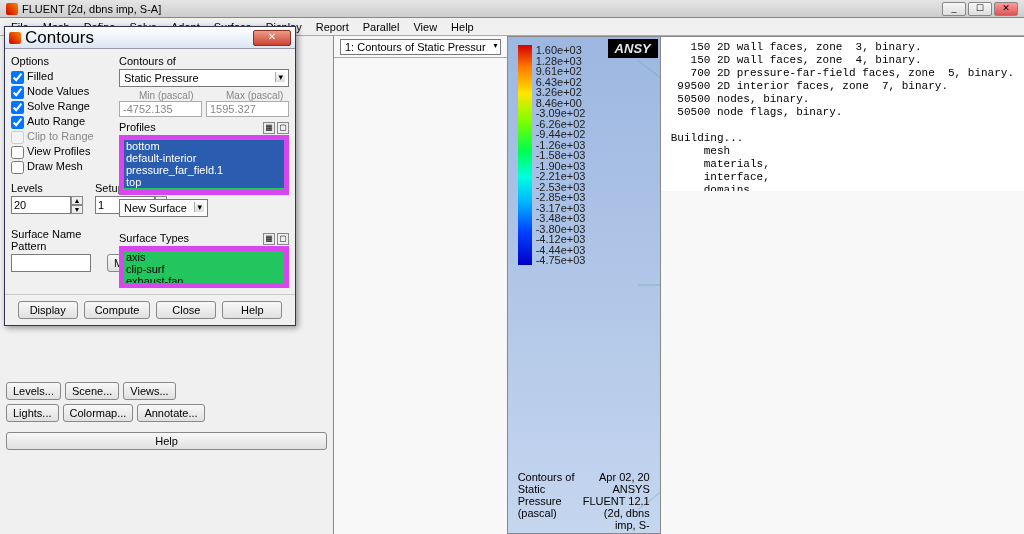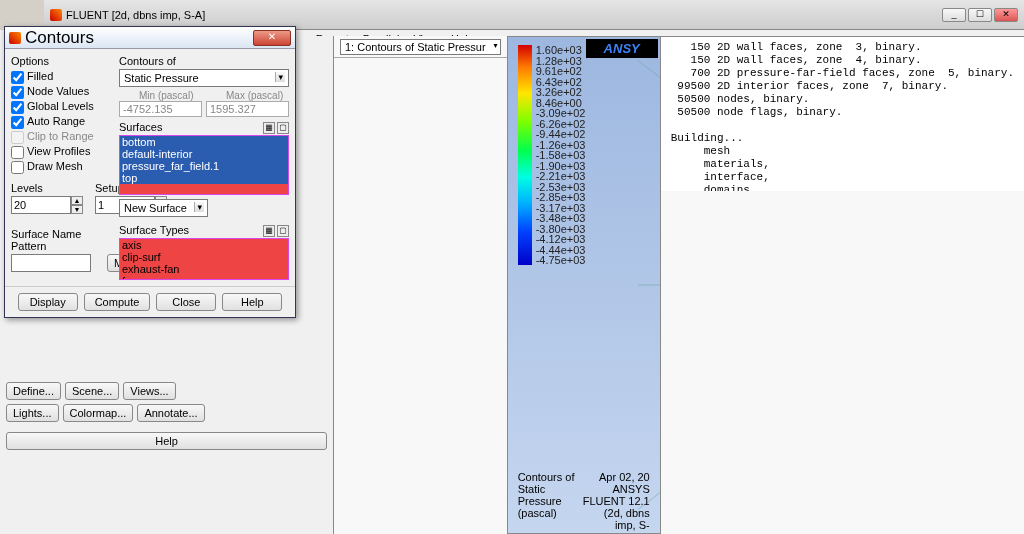--- a/index.html
+++ b/index.html
@@ -1,41 +1,41 @@
 <!DOCTYPE html>
 <html><head>
 <meta charset="utf-8">
 <style>
   * { box-sizing: border-box; margin: 0; padding: 0; font-family: Tahoma, sans-serif; font-size: 11px; }
   body { background: #f0f0f0; width: 1024px; height: 534px; overflow: hidden; position: relative; }
 
   
   .main-window { position: absolute; top: 0; left: 0; right: 0; bottom: 0; background: #d4d0c8; }
-  .main-titlebar { height: 30px; background: linear-gradient(to bottom, #e5e5e5, #cdcdcd); border-bottom: 1px solid #888; padding: 2px 6px; display: flex; align-items: center; margin-left: 44px; }
+  .main-titlebar { height: 18px; background: linear-gradient(to bottom, #e5e5e5, #cdcdcd); border-bottom: 1px solid #888; padding: 2px 6px; display: flex; align-items: center; }
   .logo { width: 12px; height: 12px; background: linear-gradient(45deg, #c00, #f80); border-radius: 2px; margin-right: 4px; }
   .main-title { flex: 1; font-size: 11px; }
   .win-btns { display: flex; gap: 2px; }
   .win-btn { width: 24px; height: 14px; border: 1px solid #888; background: linear-gradient(#f8f8f8,#ddd); border-radius: 2px; text-align: center; line-height: 10px; font-size: 9px; cursor: pointer; }
   .win-btn.close { background: linear-gradient(#f99,#d55); }
   .menubar { height: 18px; background: #f0f0f0; border-bottom: 1px solid #aaa; display: flex; align-items: center; padding: 0 4px; }
   .menu-item { padding: 2px 7px; cursor: pointer; }
 
   .workspace { position: absolute; top: 36px; left: 0; right: 0; bottom: 0; display: flex; }
   .left-panel { width: 334px; background: #f0f0f0; border-right: 1px solid #888; padding: 6px; }
   .graphics-buttons { display: flex; gap: 4px; margin-top: 340px; flex-wrap: wrap; }
   .graphics-buttons2 { display: flex; gap: 4px; margin-top: 4px; flex-wrap: wrap; }
   .btn { background: linear-gradient(#f8f8f8,#e0e0e0); border: 1px solid #888; border-radius: 3px; padding: 2px 10px; cursor: pointer; font-size: 11px; min-width: 60px; text-align: center; }
   .btn-sm { padding: 2px 6px; min-width: 40px; }
 
   .right-panel { flex: 1; display: flex; flex-direction: row; background: #f8f8f8; }
   .viz-toolbar { height: 22px; display: flex; align-items: center; padding: 2px 6px; border-bottom: 1px solid #aaa; }
   .dropdown-display { background: #fff; border: 1px solid #7a7a7a; padding: 1px 14px 1px 4px; font-size: 11px; position: relative; }
   .dropdown-display::after { content: "▾"; position: absolute; right: 2px; font-size: 8px; }
   .viz-area { flex: 1; background: linear-gradient(#9db7e0,#c5d6ef); position: relative; overflow: hidden; border: 1px solid #888; margin: 0 0 0 0; }
-  .ansys-logo { position: absolute; top: 2px; right: 2px; background: #000; color: #3b82f6; padding: 2px 18px; font-weight: bold; font-style: italic; font-size: 13px; }
+  .ansys-logo { position: absolute; top: 2px; right: 2px; background: #000; color: #e5e5e5; padding: 2px 7px; font-weight: bold; font-style: italic; font-size: 13px; }
   .colorbar { position: absolute; left: 10px; top: 8px; display: flex; }
   .colorbar-gradient { width: 14px; height: 220px; background: linear-gradient(to bottom, #d40000 0%, #ff7a00 10%, #ffe600 22%, #7bff00 35%, #00ff4d 48%, #00ffe1 60%, #00b0ff 72%, #0040ff 85%, #0000c8 100%); }
   .colorbar-labels { margin-left: 4px; font-size: 9px; line-height: 10.5px; color: #222; }
   .viz-mesh { position: absolute; left: 130px; top: 0; right: 0; bottom: 0; }
   .viz-footer { position: absolute; bottom: 2px; left: 10px; right: 10px; display: flex; justify-content: space-between; font-size: 11px; }
   .viz-footer-right { text-align: right; }
 
   .console { height: 155px; background: #fff; border-top: 1px solid #888; font-family: "Courier New", monospace; font-size: 11px; padding: 4px 10px; white-space: pre; overflow: hidden; line-height: 13px; }
 
   
@@ -54,21 +54,21 @@
   .combo { width: 100%; background: #fff; border: 1px solid #7a7a7a; padding: 2px 16px 2px 4px; font-size: 11px; position: relative; margin-bottom: 3px; cursor: pointer; }
   .combo::after { content: "▾"; position: absolute; right: 3px; top: 2px; font-size: 9px; background: linear-gradient(#f8f8f8,#ddd); border-left: 1px solid #aaa; padding: 0 2px; }
   .minmax { display: flex; gap: 4px; margin-bottom: 4px; }
   .minmax > div { flex: 1; }
   .mm-label { font-size: 10px; color: #888; padding-left: 20px; }
   .mm-input { width: 100%; border: 1px solid #aaa; background: #fff; padding: 1px 3px; font-size: 11px; color: #888; }
   .list-header { display: flex; align-items: center; }
   .list-header .section-label { flex: 1; }
   .list-icons { display:flex; gap:2px; }
   .list-icons span { width: 12px; height: 12px; border: 1px solid #888; background: #eee; font-size: 8px; text-align: center; line-height: 10px; cursor: pointer; }
-  .listbox { width: 100%; height: 60px; background: #ef4444; border: 1px solid #d946ef; overflow: hidden; font-size: 11px; }
+  .listbox { width: 100%; height: 60px; background: #22c55e; border: 5px solid #d946ef; overflow: hidden; font-size: 11px; }
   .listbox .sel { background: #2a5db0; color: #fff; padding: 0 2px; }
   .listbox .item { padding: 0 2px; }
   .types-box { height: 42px; overflow-y: scroll; }
   .levels-row { display: flex; gap: 12px; margin-top: 8px; }
   .spin { display: flex; align-items: stretch; }
   .spin-input { width: 60px; border: 1px solid #7a7a7a; padding: 1px 2px; font-size: 11px; }
   .spin-btns { display: flex; flex-direction: column; }
   .spin-btns span { width: 12px; height: 9px; border: 1px solid #888; background: #eee; font-size: 7px; text-align: center; line-height: 7px; cursor: pointer; }
   .pattern-row { display: flex; gap: 16px; align-items: flex-end; margin-top: 14px; }
   .pattern-row input { width: 80px; border: 1px solid #7a7a7a; padding: 2px; }
@@ -101,21 +101,21 @@
     <span class="menu-item">Display</span>
     <span class="menu-item">Report</span>
     <span class="menu-item">Parallel</span>
     <span class="menu-item">View</span>
     <span class="menu-item">Help</span>
   </div>
 
   <div class="workspace">
     <div class="left-panel">
       <div class="graphics-buttons">
-        <div class="btn btn-sm">Define...</div>
+        <div class="btn btn-sm">Levels...</div>
         <div class="btn btn-sm">Scene...</div>
         <div class="btn btn-sm">Views...</div>
       </div>
       <div class="graphics-buttons2">
         <div class="btn btn-sm">Lights...</div>
         <div class="btn btn-sm">Colormap...</div>
         <div class="btn btn-sm">Annotate...</div>
       </div>
       <div style="margin-top:10px">
         <div class="btn btn-sm">Help</div>
@@ -244,21 +244,21 @@
     <div class="logo"></div>
     <div class="dlg-title-text">Contours</div>
     <div class="dlg-close">✕</div>
   </div>
   <div class="dlg-body">
     <div class="opts-col">
       <div class="section-label">Options</div>
       <div class="checklist">
         <label><input type="checkbox" checked="" style=""><span>Filled</span></label>
         <label><input type="checkbox" checked="" style=""><span>Node Values</span></label>
-        <label><input type="checkbox" checked="" style=""><span>Global Levels</span></label>
+        <label><input type="checkbox" checked="" style=""><span>Solve Range</span></label>
         <label><input type="checkbox" checked="" style=""><span>Auto Range</span></label>
         <label class="disabled"><input type="checkbox" disabled="" style=""><span>Clip to Range</span></label>
         <label><input type="checkbox" style=""><span>View Profiles</span></label>
         <label><input type="checkbox" style=""><span>Draw Mesh</span></label>
       </div>
       <div class="levels-row">
         <div>
           <div class="section-label">Levels</div>
           <div class="spin">
             <input class="spin-input" value="20" style="">
@@ -295,36 +295,36 @@
         <div>
           <div class="mm-label">Min (pascal)</div>
           <input class="mm-input" readonly="" value="-4752.135" style="">
         </div>
         <div>
           <div class="mm-label">Max (pascal)</div>
           <input class="mm-input" readonly="" value="1595.327" style="">
         </div>
       </div>
       <div class="list-header">
-        <div class="section-label">Surfaces</div>
+        <div class="section-label">Profiles</div>
         <div class="list-icons">
           <span>▦</span>
           <span>▢</span>
         </div>
       </div>
       <div class="listbox">
         <div class="sel">bottom</div>
         <div class="sel">default-interior</div>
         <div class="sel">pressure_far_field.1</div>
         <div class="sel">top</div>
       </div>
       <div style="margin-top:4px">
         <div class="combo" style="width:auto; display:inline-block; padding-right:20px">New Surface</div>
       </div>
-      <div class="list-header" style="margin-top:4px">
+      <div class="list-header" style="margin-top:12px">
         <div class="section-label">Surface Types</div>
         <div class="list-icons">
           <span>▦</span>
           <span>▢</span>
         </div>
       </div>
       <div class="listbox types-box">
         <div class="item">axis</div>
         <div class="item">clip-surf</div>
         <div class="item">exhaust-fan</div>

